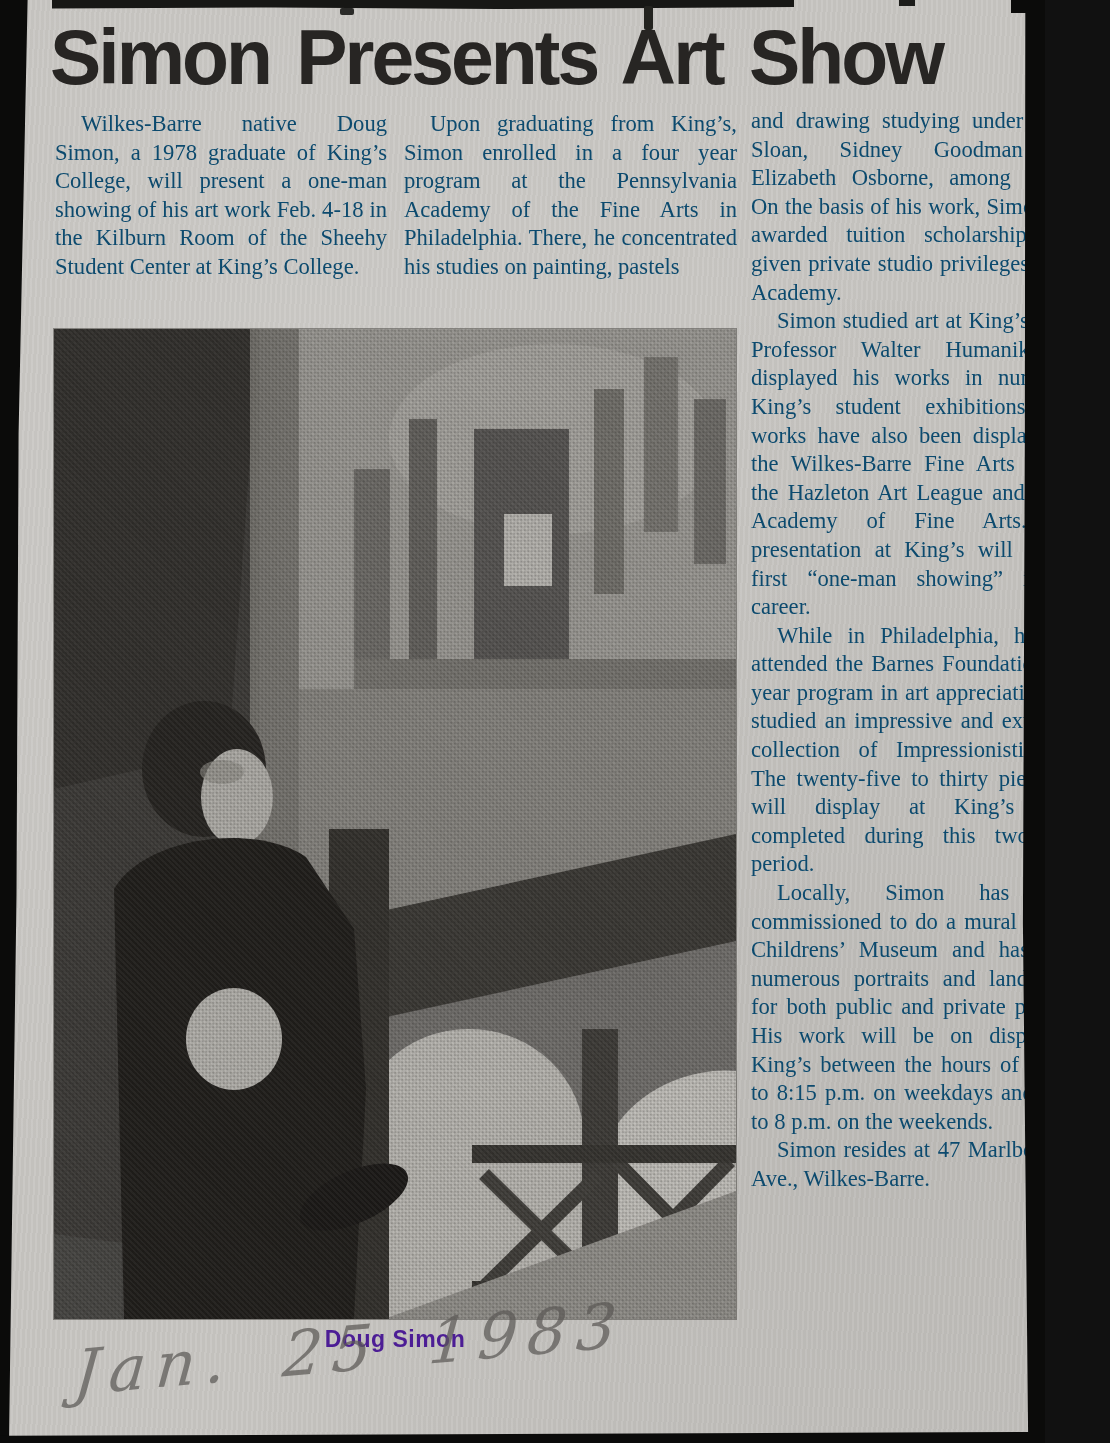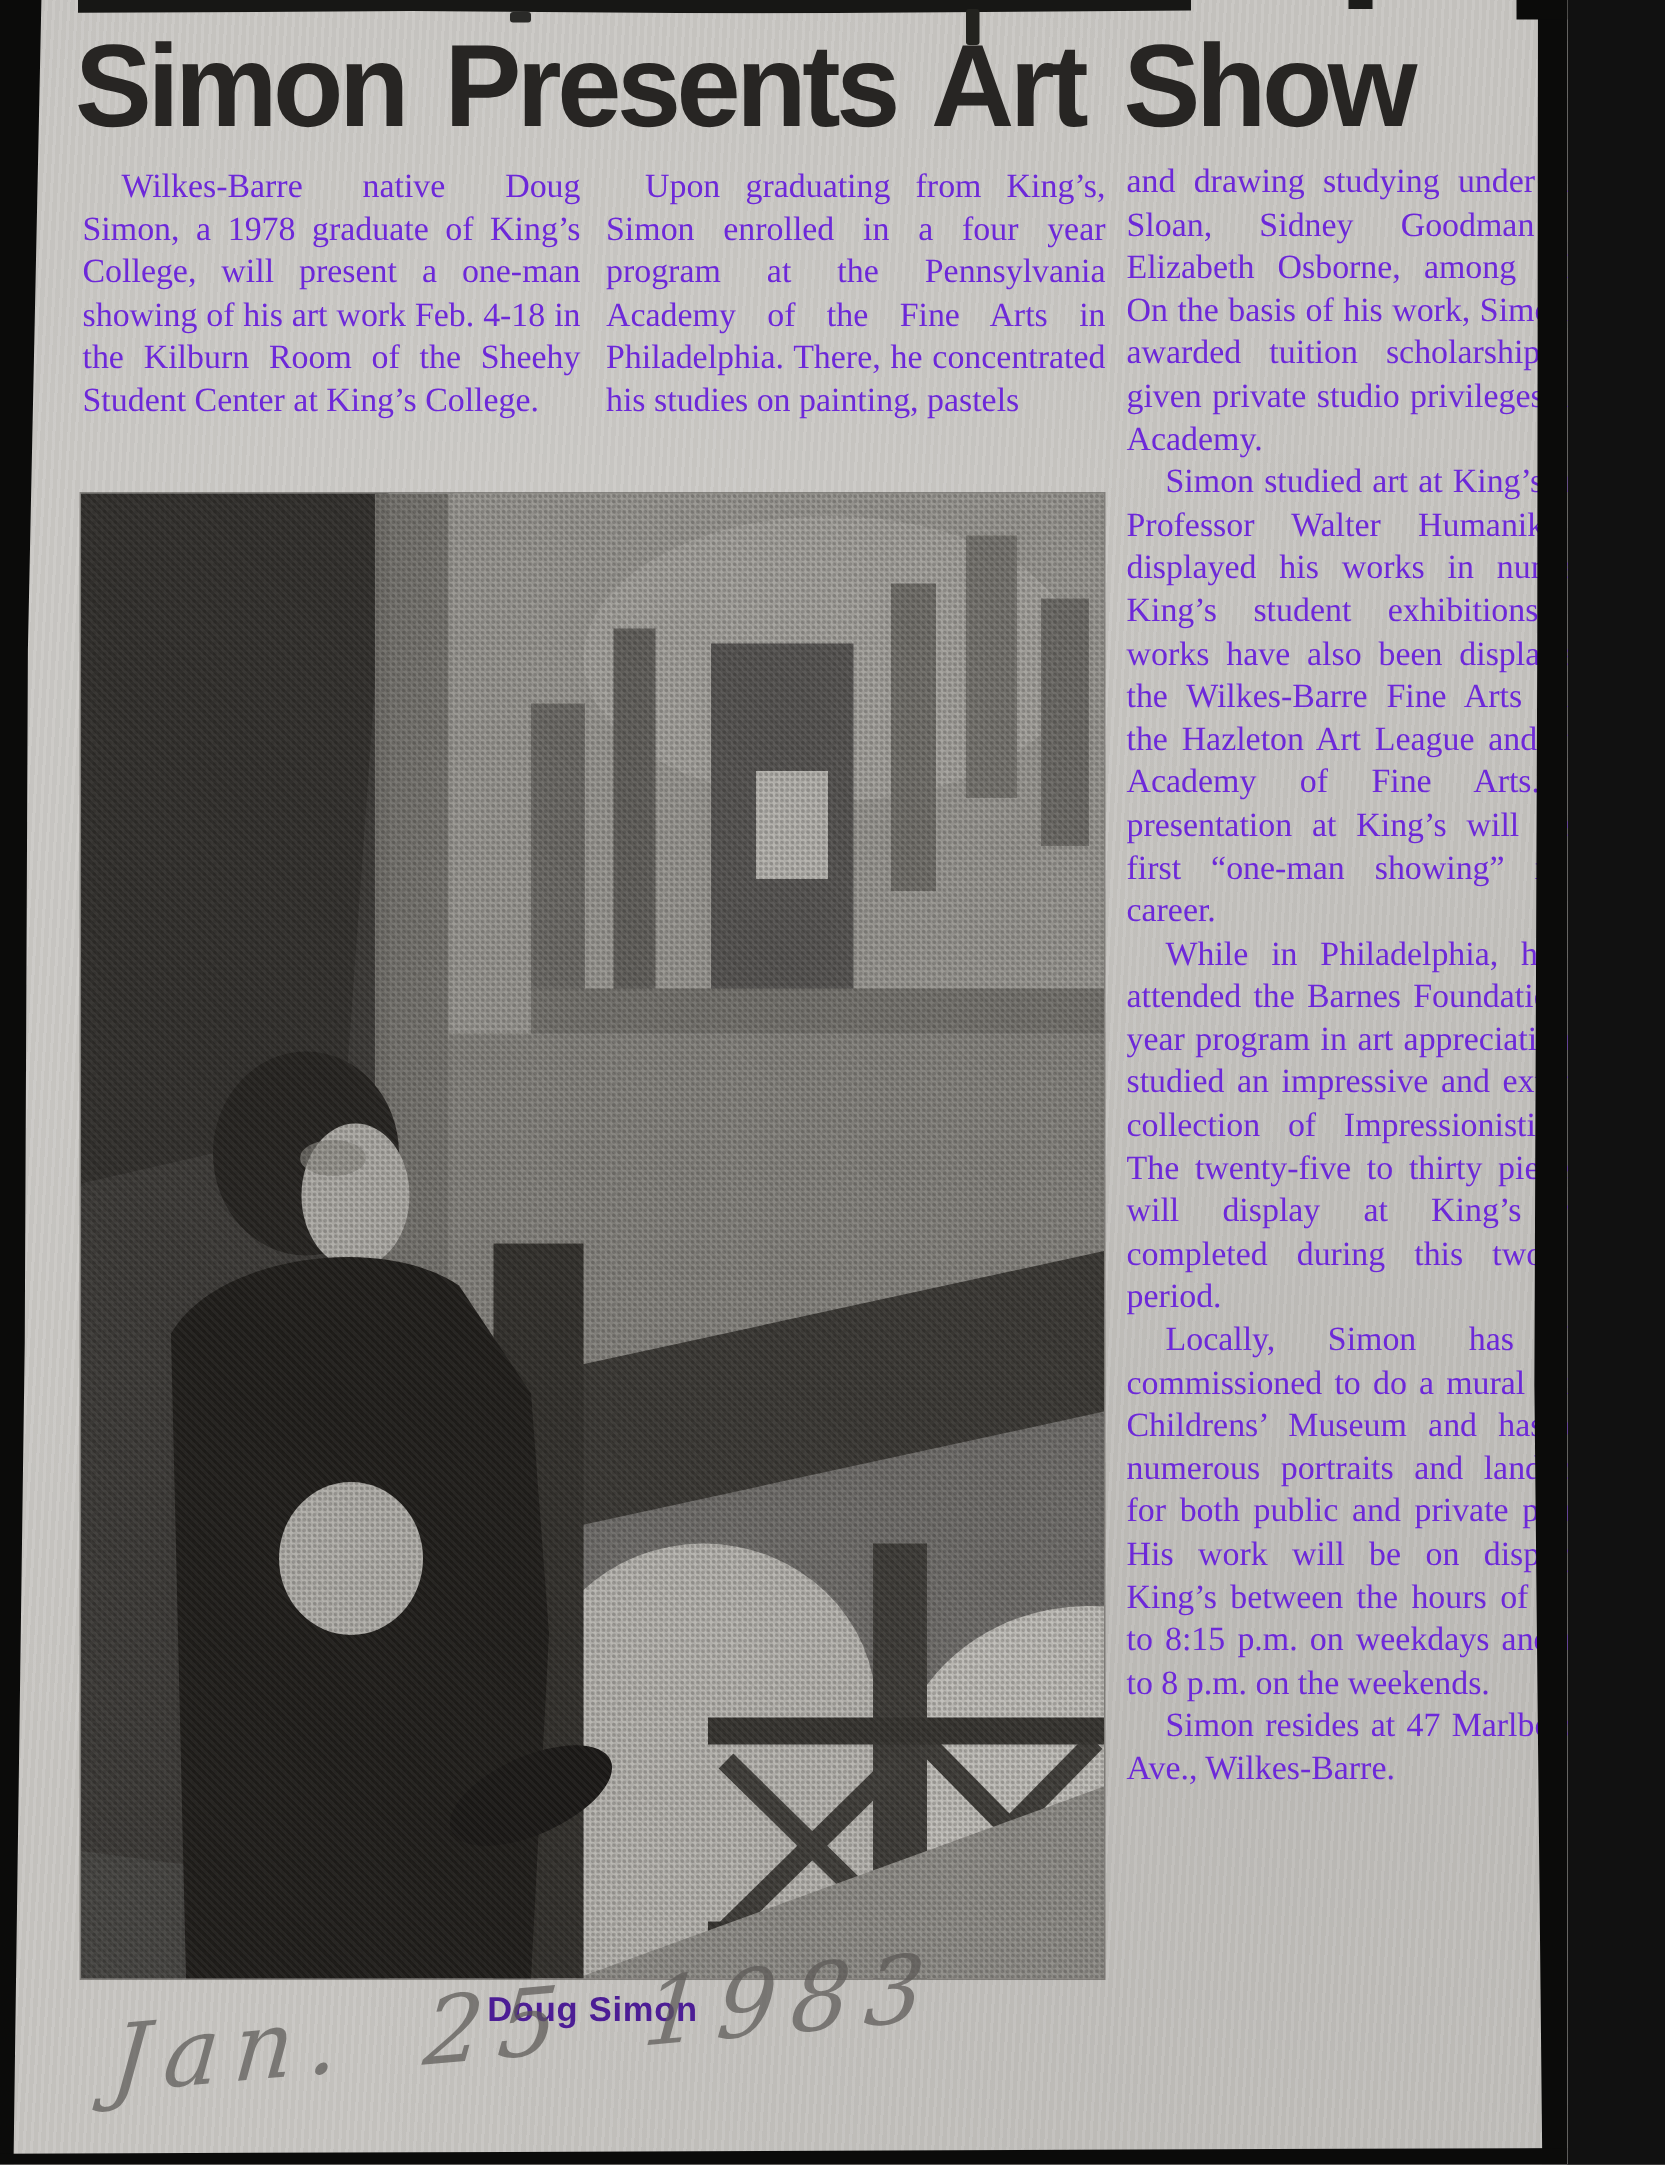--- a/index.html
+++ b/index.html
@@ -27,21 +27,21 @@
   #artifact-tick-3{left:899px;top:0;width:16px;height:6px;background:#1c1c1a;z-index:6;}
   #artifact-corner{right:0;top:0;width:34px;height:13px;background:#0b0b0a;z-index:6;}
 
   
   #headline{left:50px;top:14px;width:960px;z-index:3;
       font-family:"Liberation Sans","DejaVu Sans",sans-serif;font-weight:bold;
       font-size:78px;line-height:86px;letter-spacing:-3px;word-spacing:8px;color:#272523;
       transform:scaleX(0.985);transform-origin:left top;white-space:nowrap;}
 
   
-  .bodytext{font-size:22.6px;line-height:28.6px;color:#6d28d9;text-align:justify;z-index:3;}
+  .bodytext{font-size:22.6px;line-height:28.6px;color:#0c4a6e;text-align:justify;z-index:3;}
   .bodytext p{margin:0;}
   .bodytext p.indent{text-indent:26px;}
   #col-1{left:55px;top:110px;width:332px;}
   #col-2{left:404px;top:110px;width:333px;}
   #col-3{left:751px;top:107px;width:336px;}
 
   
   #photo{left:54px;top:329px;width:682px;height:990px;z-index:2;
       outline:1px solid rgba(45,42,38,0.45);filter:contrast(0.97) brightness(1.01);}
   #photo svg{display:block;width:100%;height:100%;}

